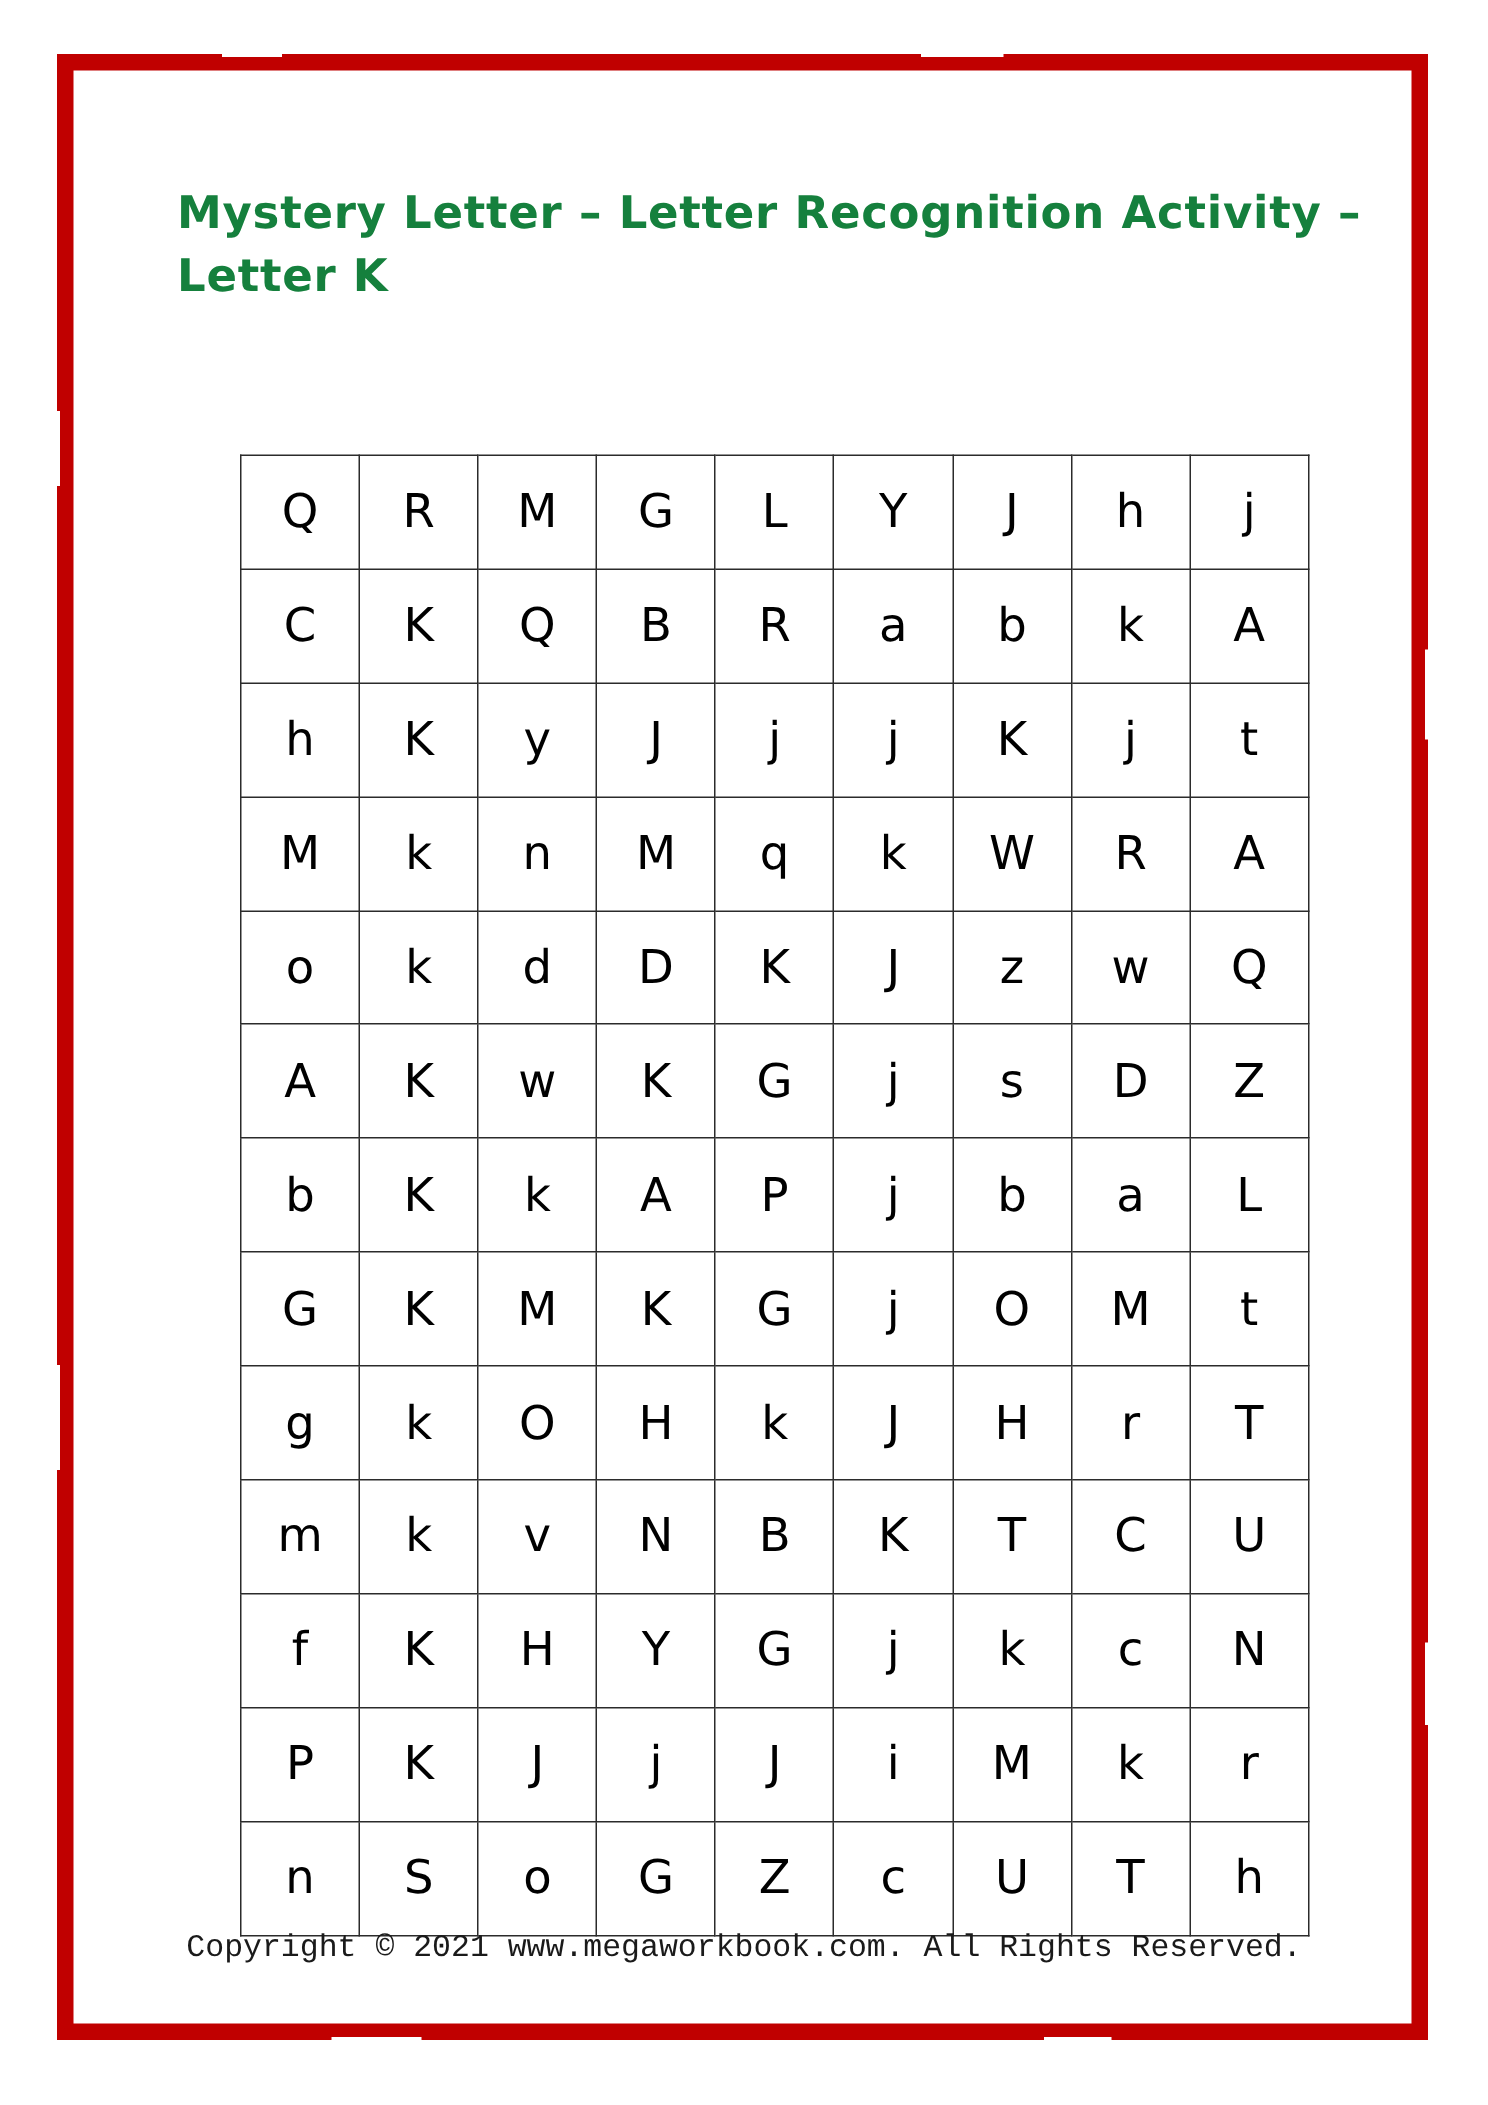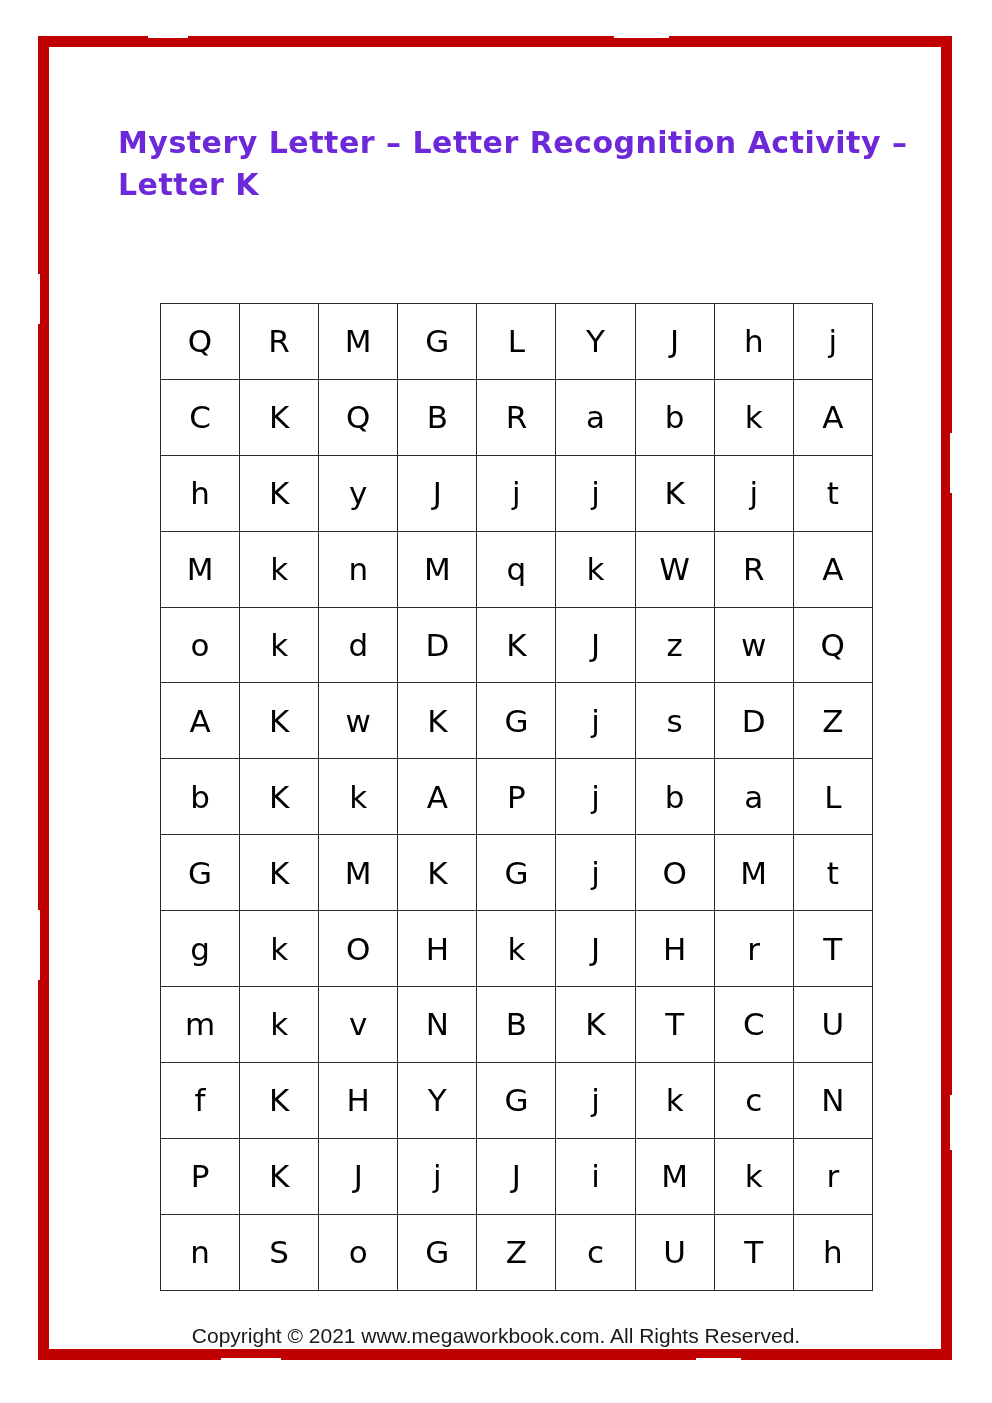--- a/index.html
+++ b/index.html
@@ -57,21 +57,21 @@
     width: 992px;
     height: 1403px;
   }
 
   #worksheet-title {
     position: absolute;
     left: 118px;
     top: 122px;
     width: 790px;
     margin: 0;
-    color: #6d28d9;
+    color: #15803d;
     font-family: "DejaVu Sans", sans-serif;
     font-size: 30px;
     font-weight: bold;
     line-height: 42px;
     letter-spacing: 0.5px;
   }
 
   #worksheet-instructions {
     position: absolute;
     left: 118px;
@@ -103,25 +103,25 @@
     font-size: 31px;
     font-weight: 400;
     color: #000000;
     padding: 0;
   }
 
   
   #copyright-footer {
     position: absolute;
     left: 0;
-    top: 1324px;
+    top: 1288px;
     width: 992px;
     text-align: center;
     color: #1a1a1a;
-    font-family: Liberation Sans, sans-serif;
+    font-family: Liberation Mono, monospace;
     font-size: 21px;
   }
 </style>
 </head>
 <body>
 
 <div id="sheet">
 
   <div id="page-frame">
     <div class="frame-edge frame-top"></div>

